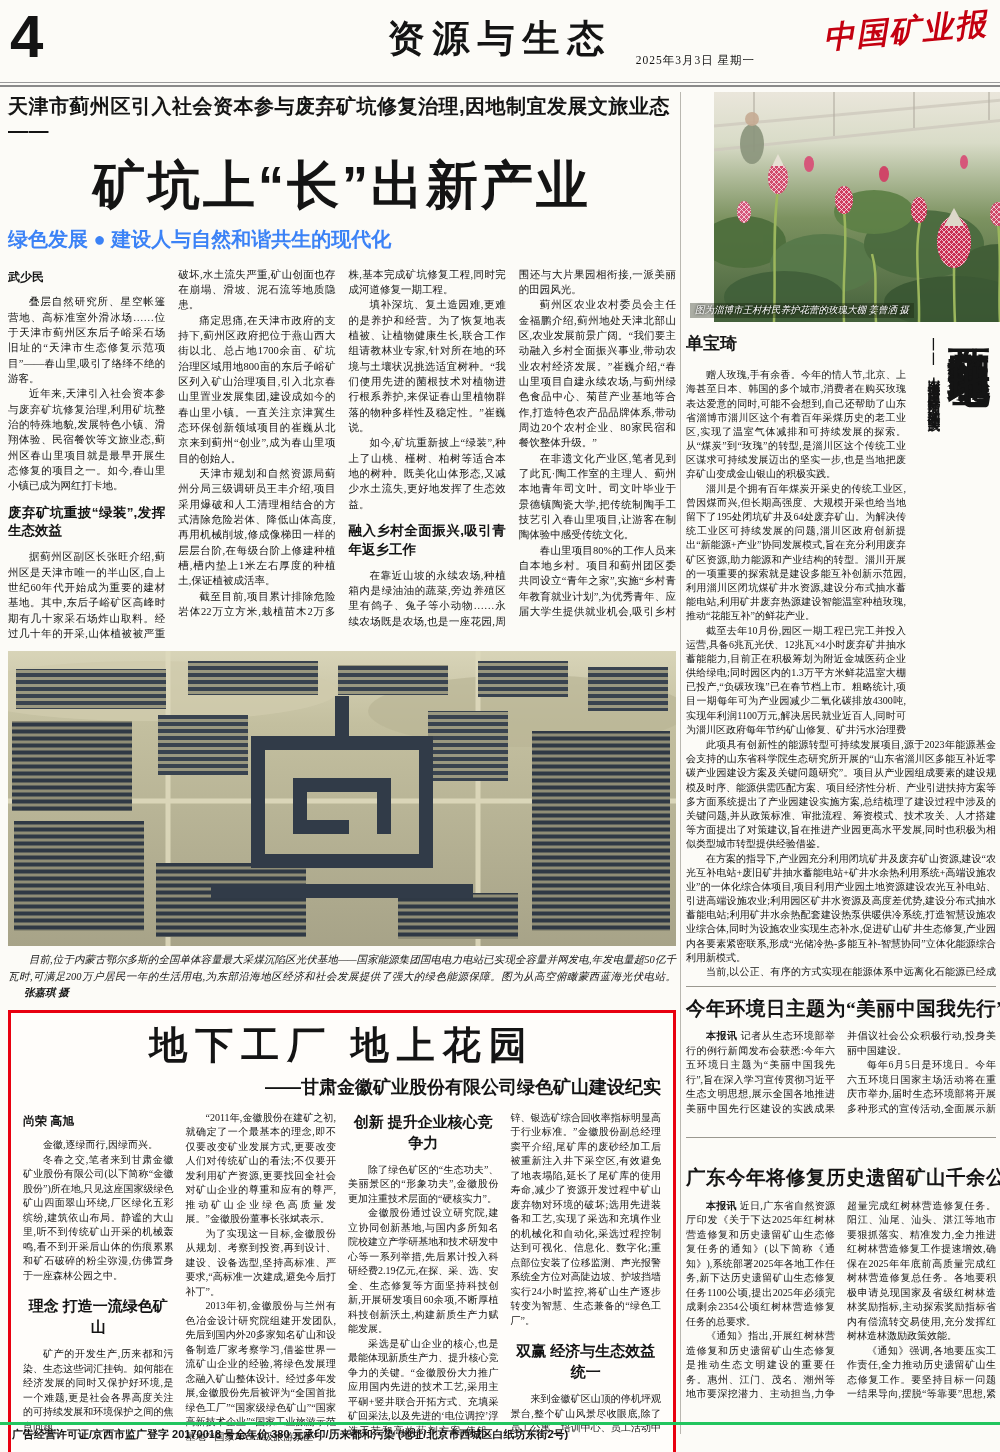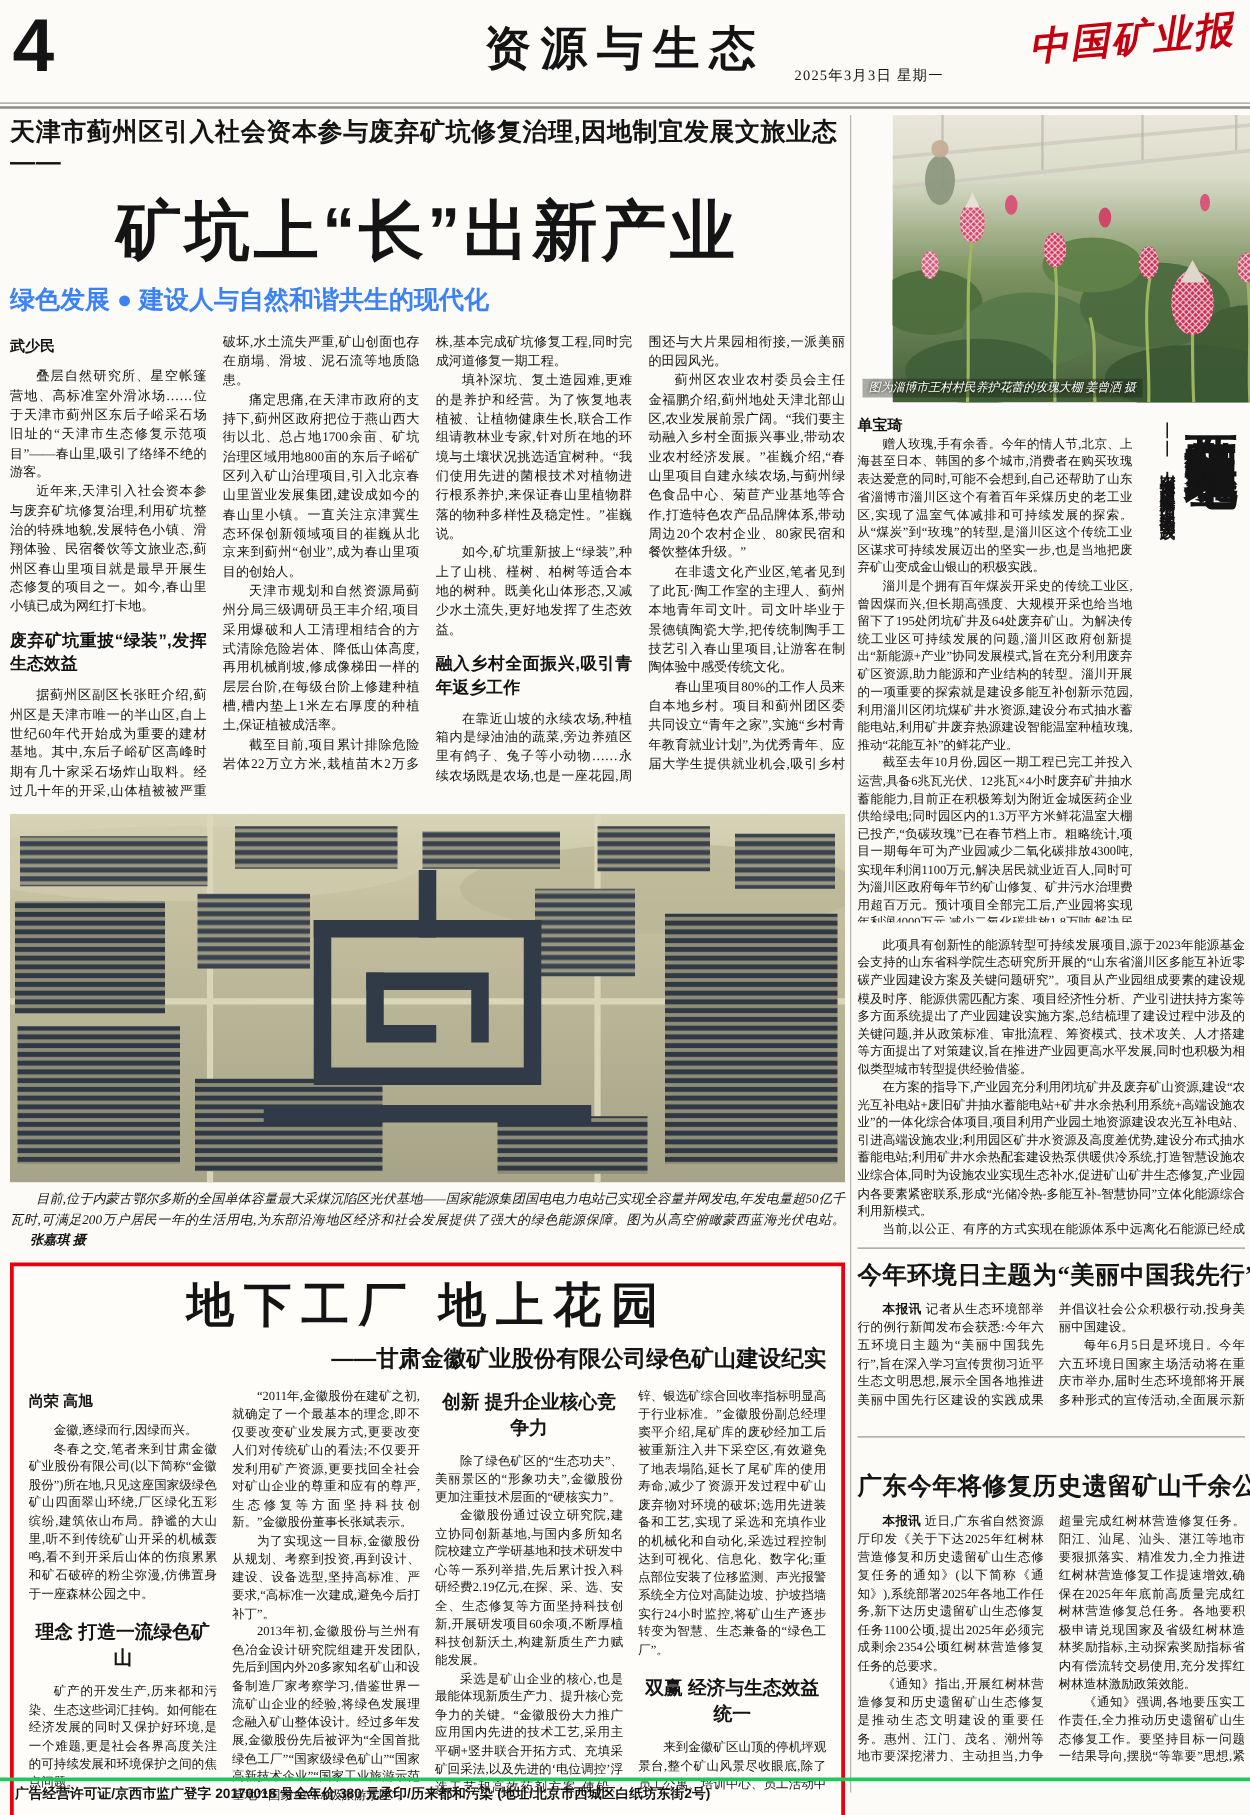--- a/index.html
+++ b/index.html
@@ -37,26 +37,26 @@
   .box-subtitle{text-align:right;font-family:"Liberation Sans","DejaVu Sans",sans-serif;font-weight:700;font-size:18px;margin-bottom:12px;}
   .box-cols{column-count:4;column-gap:12px;font-size:10px;line-height:1.45;text-align:justify;height:336px;overflow:hidden;}
   .box-cols .sub-head{text-align:center;font-size:15px;margin:12px 0 10px;}
   
   .right-col{position:absolute;left:686px;top:92px;width:310px;}
   .rose-photo{position:relative;width:310px;height:230px;margin:0;padding-left:28px;}
   .rose-caption{position:absolute;left:4px;bottom:4px;color:#fff;font-size:9.5px;font-style:italic;
         background:rgba(20,30,10,0.35);padding:1px 5px;text-shadow:0 0 3px #000;}
   .rose-area{position:relative;margin-top:8px;height:408px;}
   .narrow-body{width:220px;font-size:10px;line-height:1.42;text-align:justify;height:100%;overflow:hidden;}
-  .narrow-body .byline-p{font-size:12px;margin-bottom:0;}
+  .narrow-body .byline-p{font-size:17px;margin-bottom:12px;}
   .v-subtitle{position:absolute;top:8px;right:54px;writing-mode:vertical-rl;font-family:"Liberation Sans","DejaVu Sans",sans-serif;
         font-weight:700;font-size:12.5px;letter-spacing:2px;height:390px;}
   .v-headline{position:absolute;top:-16px;right:-2px;writing-mode:vertical-rl;font-family:"Liberation Sans","DejaVu Sans",sans-serif;
         font-weight:900;font-size:42px;letter-spacing:2px;line-height:1.4;}
-  .wide-body{margin-top:12px;width:310px;font-size:10px;line-height:1.42;text-align:justify;height:240px;overflow:hidden;}
+  .wide-body{margin-top:0;width:310px;font-size:10px;line-height:1.42;text-align:justify;height:240px;overflow:hidden;}
   .h-divider{border:none;border-top:1px solid #9a988f;margin:8px 0 0;}
   .art-title{margin:10px 0 0;text-align:center;font-family:"Liberation Serif","DejaVu Serif",serif;
         font-weight:900;font-size:19.5px;line-height:1.25;letter-spacing:0.5px;white-space:nowrap;}
   .two-cols{margin-top:8px;column-count:2;column-gap:12px;font-size:10px;line-height:1.45;text-align:justify;overflow:hidden;}
   .env-body{height:100px;}
   .gd-title{margin-top:28px;}
   .gd-body{height:208px;}
   
   .page-footer{position:absolute;left:0;right:0;bottom:0;height:30px;border-top:3px solid #22c55e;
         display:flex;justify-content:flex-start;align-items:flex-start;padding:2px 12px 0;box-sizing:border-box;
@@ -151,21 +151,21 @@
 
     <section class="red-box">
       <h2 class="box-title">地下工厂  地上花园</h2>
       <div class="box-subtitle">——甘肃金徽矿业股份有限公司绿色矿山建设纪实</div>
       <div class="box-cols">
           <p class="byline-p">尚荣  高旭</p>
           <p class="para">金徽,逐绿而行,因绿而兴。</p>
           <p class="para">冬春之交,笔者来到甘肃金徽矿业股份有限公司(以下简称“金徽股份”)所在地,只见这座国家级绿色矿山四面翠山环绕,厂区绿化五彩缤纷,建筑依山布局。静谧的大山里,听不到传统矿山开采的机械轰鸣,看不到开采后山体的伤痕累累和矿石破碎的粉尘弥漫,仿佛置身于一座森林公园之中。</p>
           <h4 class="sub-head">理念  打造一流绿色矿山</h4>
           <p class="para">矿产的开发生产,历来都和污染、生态这些词汇挂钩。如何能在经济发展的同时又保护好环境,是一个难题,更是社会各界高度关注的可持续发展和环境保护之间的焦点问题。</p>
-          <p class="para">“2011年,金徽股份在建矿之初,就确定了一个最基本的理念,即不仅要改变矿业发展方式,更要改变人们对传统矿山的看法;不仅要开发利用矿产资源,更要找回全社会对矿山企业的尊重和应有的尊严,生态修复等方面坚持科技创新。”金徽股份董事长张斌表示。</p>
+          <p class="para">“2011年,金徽股份在建矿之初,就确定了一个最基本的理念,即不仅要改变矿业发展方式,更要改变人们对传统矿山的看法;不仅要开发利用矿产资源,更要找回全社会对矿山企业的尊重和应有的尊严,推动矿山企业绿色高质量发展。”金徽股份董事长张斌表示。</p>
           <p class="para">为了实现这一目标,金徽股份从规划、考察到投资,再到设计、建设、设备选型,坚持高标准、严要求,“高标准一次建成,避免今后打补丁”。</p>
           <p class="para">2013年初,金徽股份与兰州有色冶金设计研究院组建开发团队,先后到国内外20多家知名矿山和设备制造厂家考察学习,借鉴世界一流矿山企业的经验,将绿色发展理念融入矿山整体设计。经过多年发展,金徽股份先后被评为“全国首批绿色工厂”“国家级绿色矿山”“国家高新技术企业”“国家工业旅游示范基地”“国家AAAA级旅游景区”。</p>
           <h4 class="sub-head">创新  提升企业核心竞争力</h4>
           <p class="para">除了绿色矿区的“生态功夫”、美丽景区的“形象功夫”,金徽股份更加注重技术层面的“硬核实力”。</p>
           <p class="para">金徽股份通过设立研究院,建立协同创新基地,与国内多所知名院校建立产学研基地和技术研发中心等一系列举措,先后累计投入科研经费2.19亿元,在探、采、选、安全、生态修复等方面坚持科技创新,开展研发项目60余项,不断厚植科技创新沃土,构建新质生产力赋能发展。</p>
           <p class="para">采选是矿山企业的核心,也是最能体现新质生产力、提升核心竞争力的关键。“金徽股份大力推广应用国内先进的技术工艺,采用主平硐+竖井联合开拓方式、充填采矿回采法,以及先进的‘电位调控’浮选工艺和高效药剂方案,使铅、锌、银选矿综合回收率指标明显高于行业标准。”金徽股份副总经理窦平介绍,尾矿库的废砂经加工后被重新注入井下采空区,有效避免了地表塌陷,延长了尾矿库的使用寿命,减少了资源开发过程中矿山废弃物对环境的破坏;选用先进装备和工艺,实现了采选和充填作业的机械化和自动化,采选过程控制达到可视化、信息化、数字化;重点部位安装了位移监测、声光报警系统全方位对高陡边坡、护坡挡墙实行24小时监控,将矿山生产逐步转变为智慧、生态兼备的“绿色工厂”。</p>
           <h4 class="sub-head">双赢  经济与生态效益统一</h4>
           <p class="para">来到金徽矿区山顶的停机坪观景台,整个矿山风景尽收眼底,除了员工公寓、培训中心、员工活动中心、全封闭的选矿厂房等建筑外,几乎看不到任何工业痕迹。企业植绿于心,还绿于山,坚持增绿、护绿协同,工业建筑与矿区环境融为一体,“生态之绿”成为最鲜亮底色。</p>
         </div>
     </section>

